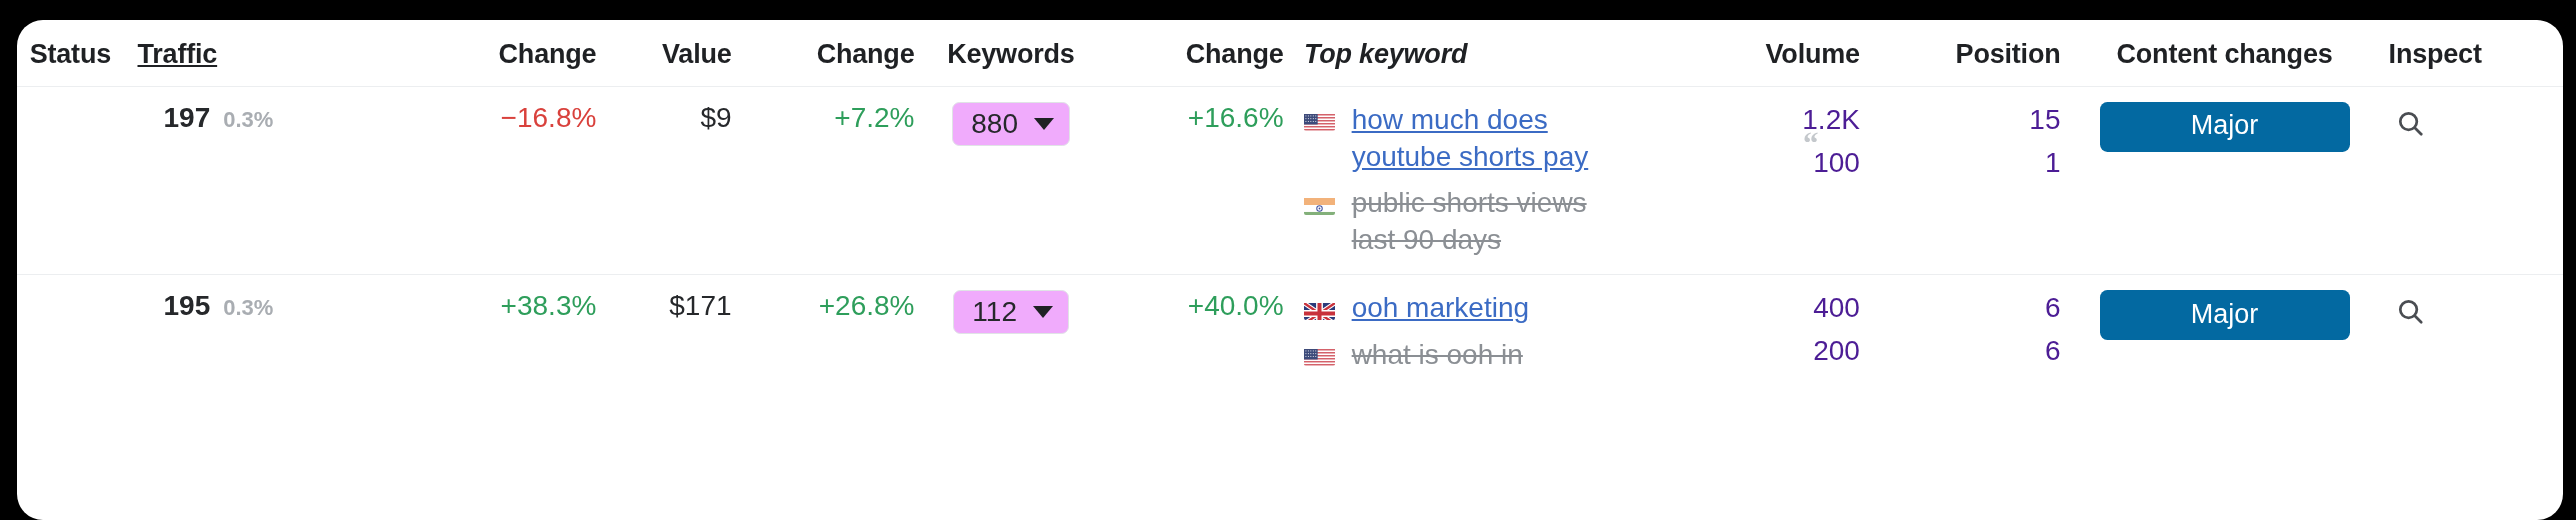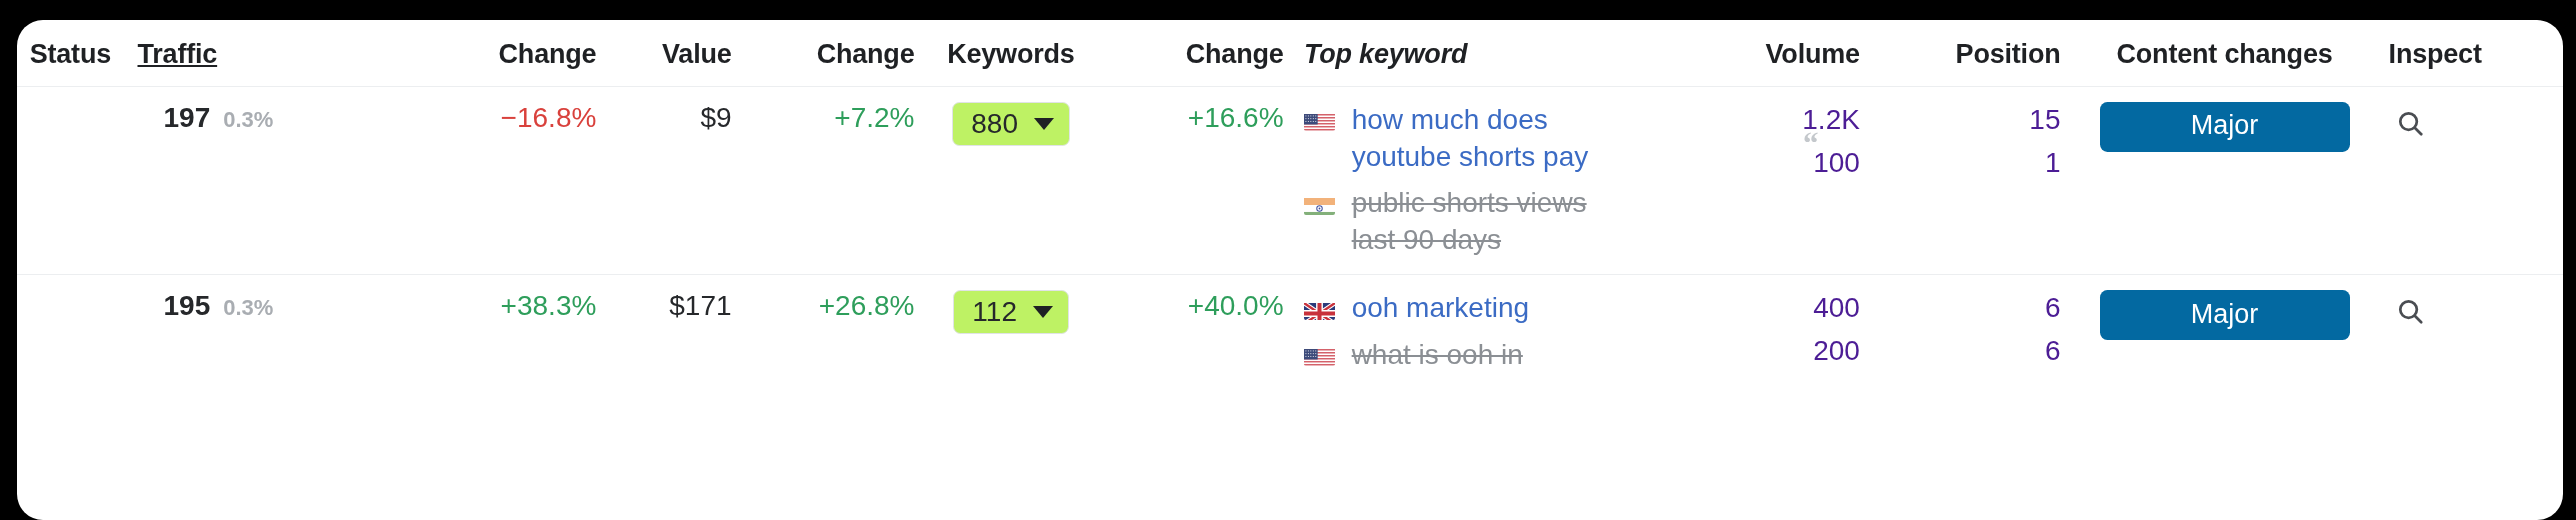--- a/index.html
+++ b/index.html
@@ -86,21 +86,21 @@
   .val  { color: #26282b; }
 
   
   .kw-pill {
     display: inline-flex;
     align-items: center;
     gap: 16px;
     border: 1.9px solid #e0e3e6;
     border-radius: 7.4px;
     padding: 5.6px 15px 5.6px 18.5px;
-    background: #bef264;
+    background: #f0abfc;
     font-size: 28px;
     color: #26282b;
     line-height: 1.1;
     cursor: pointer;
   }
   .caret {
     width: 0; height: 0;
     border-left: 10.2px solid transparent;
     border-right: 10.2px solid transparent;
     border-top: 12px solid #1f2124;
@@ -108,20 +108,21 @@
 
   
   .kw-list { display: flex; flex-direction: column; gap: 9.3px; }
   .kw-row  { display: flex; align-items: flex-start; gap: 16.7px; }
   .kw-text {
     font-size: 28px;
     line-height: 1.32;
     color: #3b6bc4;
     cursor: pointer;
     max-width: 278px;
+    text-decoration: underline;
   }
   .kw-text.struck {
     color: #8b8f94;
     text-decoration: line-through;
     text-decoration-thickness: 1.9px;
     cursor: default;
   }
 
   
   .flag {

